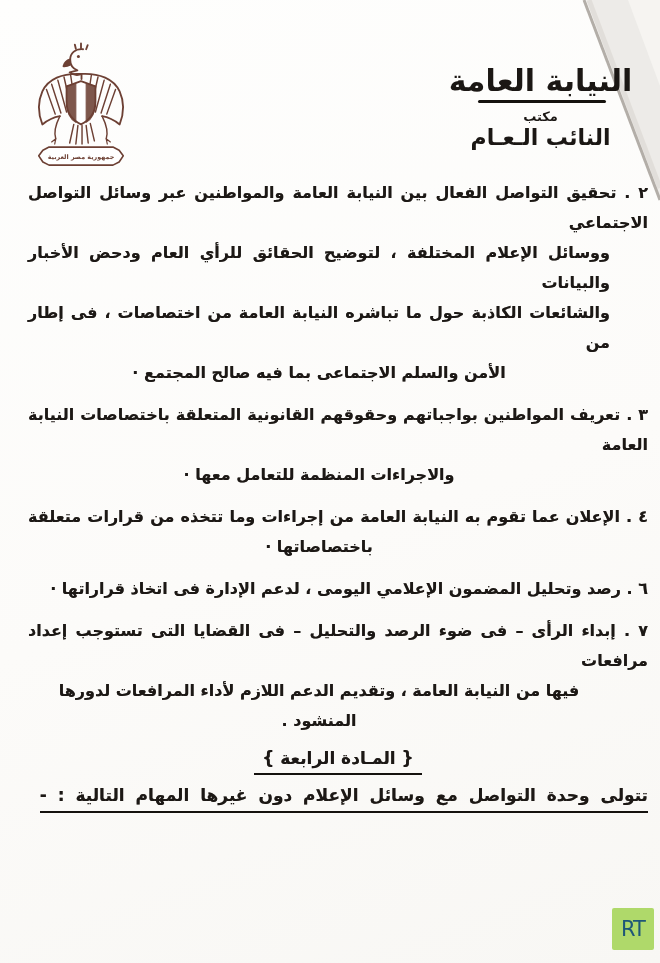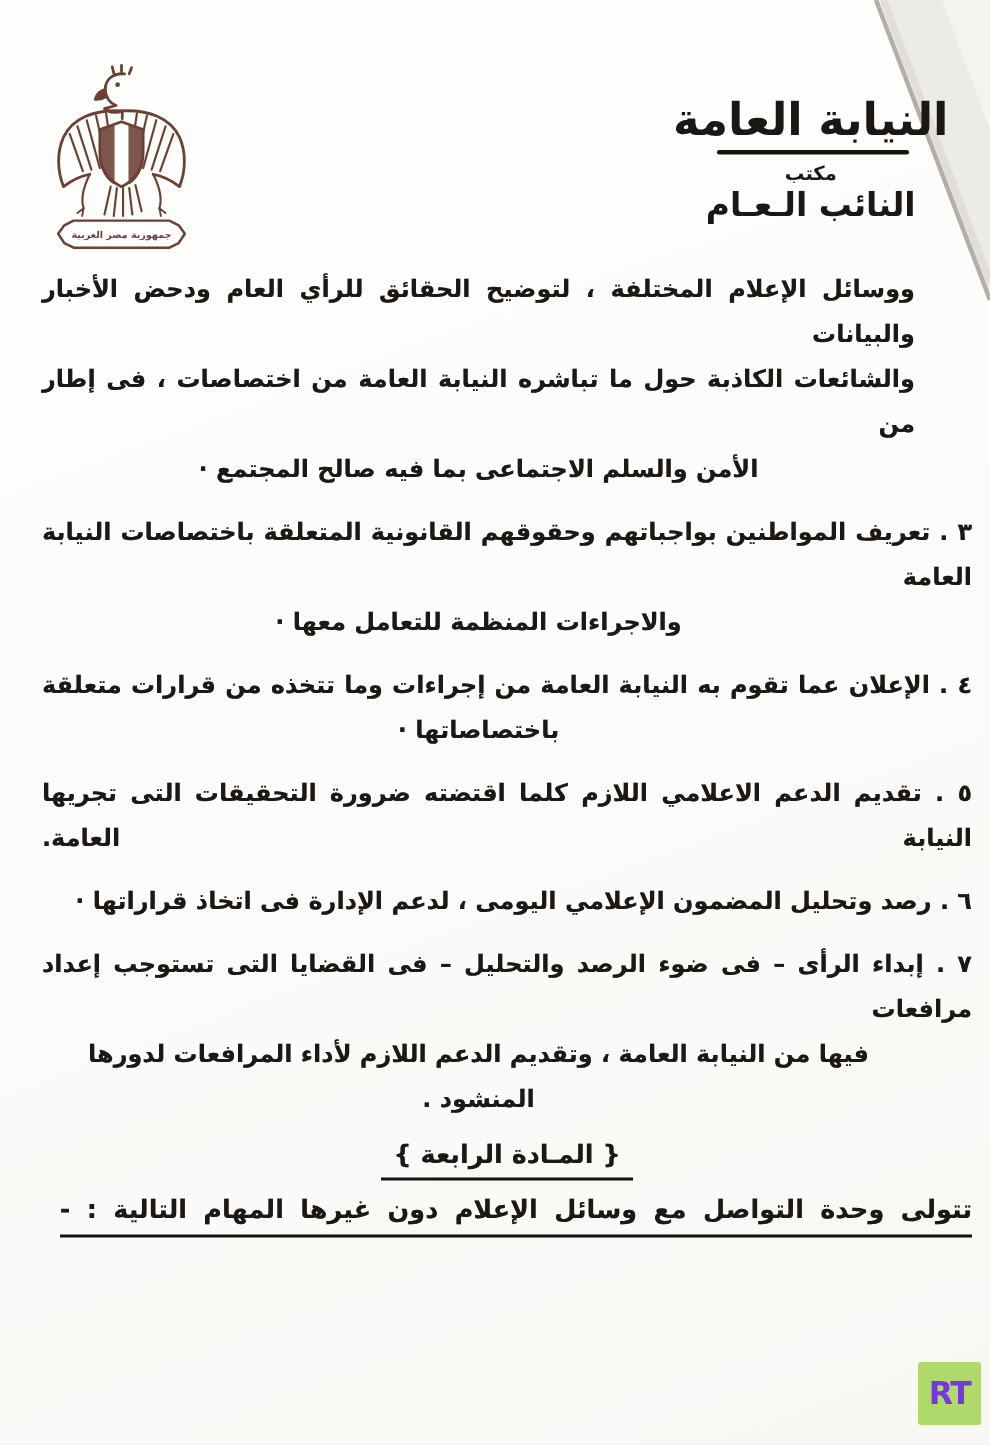--- a/index.html
+++ b/index.html
@@ -51,21 +51,21 @@
     border-bottom:2.5px solid #15120e;padding-bottom:6px;
   }
   .bullet-item{margin-bottom:13px;}
   
   .rt{
     position:absolute;left:612px;top:908px;width:42px;height:42px;
     background:#a9d75f;opacity:.92;border-radius:2px;
     display:flex;align-items:center;justify-content:center;
     direction:ltr;
   }
-  .rt span{font-weight:bold;font-size:21px;color:#6d28d9;letter-spacing:-1px;}
+  .rt span{font-weight:normal;font-size:21px;color:#0c4a6e;letter-spacing:-1px;}
 </style>
 </head>
 <body>
 
 <div class="page">
 
   <svg class="corner" viewBox="0 0 84 214" width="84" height="214" aria-hidden="true">
     <polygon points="10,0 84,0 84,198" fill="#edebe8"></polygon>
     <line x1="8" y1="0" x2="84" y2="200" stroke="#b3aea8" stroke-width="3"></line>
     <line x1="13" y1="0" x2="84" y2="188" stroke="#d9d5cf" stroke-width="5" opacity="0.55"></line>
@@ -101,34 +101,32 @@
   <div class="letterhead">
     <div class="brand">النيابة العامة</div>
     <div class="brand-rule"></div>
     <div class="office">مكتب</div>
     <div class="office-title">النائب الـعـام</div>
   </div>
 
   <div class="doc-body">
     <div id="items-list">
         <div class="item">
+          <div class="line j"><span class="num">٢ . </span><span>تحقيق التواصل الفعال بين النيابة العامة والمواطنين عبر وسائل التواصل الاجتماعي</span></div>
           <div class="line j cont">ووسائل الإعلام المختلفة ، لتوضيح الحقائق للرأي العام ودحض الأخبار والبيانات</div>
           <div class="line j cont">والشائعات الكاذبة حول ما تباشره النيابة العامة من اختصاصات ، فى إطار من</div>
           <div class="line c cont">الأمن والسلم الاجتماعى بما فيه صالح المجتمع ·</div>
         </div>
         <div class="item">
           <div class="line j"><span class="num">٣ . </span><span>تعريف المواطنين بواجباتهم وحقوقهم القانونية المتعلقة باختصاصات النيابة العامة</span></div>
           <div class="line c cont">والاجراءات المنظمة للتعامل معها ·</div>
         </div>
         <div class="item">
           <div class="line j"><span class="num">٤ . </span><span>الإعلان عما تقوم به النيابة العامة من إجراءات وما تتخذه من قرارات متعلقة</span></div>
           <div class="line c cont">باختصاصاتها ·</div>
-        </div>
-        <div class="item">
-          <div class="line j"><span class="num">٥ . </span><span>تقديم الدعم الاعلامي اللازم كلما اقتضته ضرورة التحقيقات التى تجريها النيابة العامة.</span></div>
         </div>
         <div class="item">
           <div class="line r"><span class="num">٦ . </span><span>رصد وتحليل المضمون الإعلامي اليومى ، لدعم الإدارة فى اتخاذ قراراتها ·</span></div>
         </div>
         <div class="item">
           <div class="line j"><span class="num">٧ . </span><span>إبداء الرأى – فى ضوء الرصد والتحليل – فى القضايا التى تستوجب إعداد مرافعات</span></div>
           <div class="line c cont">فيها من النيابة العامة ، وتقديم الدعم اللازم لأداء المرافعات لدورها المنشود .</div>
         </div>
       </div>
 

